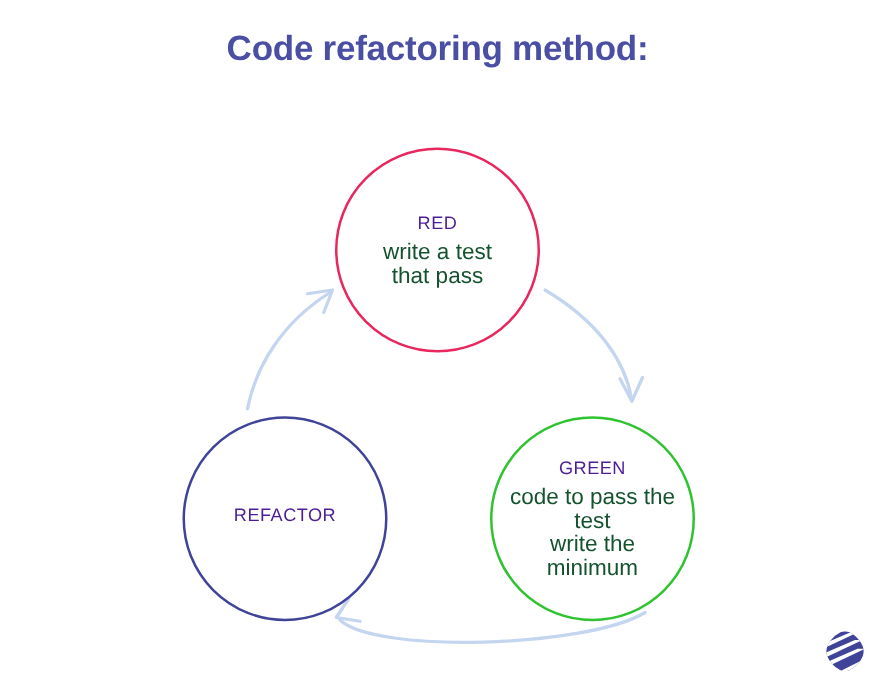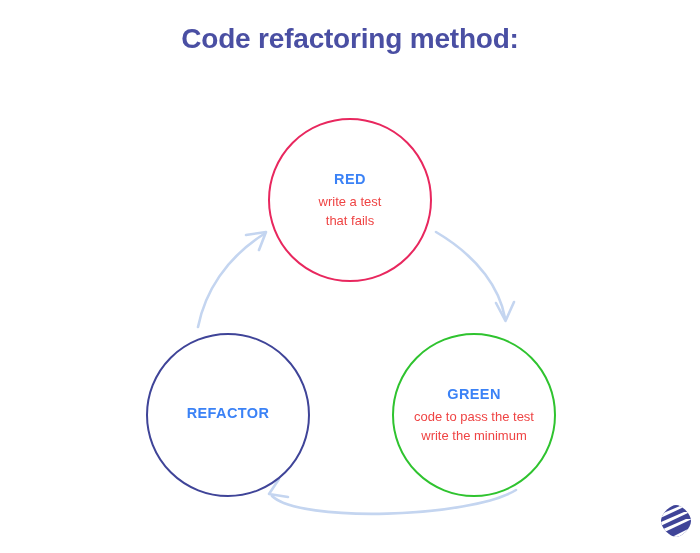--- a/index.html
+++ b/index.html
@@ -47,30 +47,30 @@
     border-width: 2px;
     box-sizing: border-box;
     background: transparent;
     display: flex;
     flex-direction: column;
     align-items: center;
     justify-content: center;
     text-align: center;
   }
   .stage-label {
-    font-weight: bold;
+    font-weight: normal;
     font-size: 14.5px;
     letter-spacing: 0.4px;
-    color: #3b82f6;
+    color: #4c1d95;
     margin-bottom: 5px;
   }
   .stage-desc {
-    font-size: 13px;
+    font-size: 18px;
     line-height: 19px;
-    color: #ef4444;
+    color: #14532d;
     padding: 0 10px;
   }
 
   #stage-red {
     left: 268px;
     top: 118px;
     width: 164px;
     height: 164px;
     border-color: #e8275e;
   }
@@ -132,21 +132,21 @@
     <g>
       <path d="M 198 327 C 205 292 226 258 264 234" fill="none" stroke="#c4d5f0" stroke-width="2.6" stroke-linecap="round"></path>
       <path d="M 246 235 L 266 232 L 259 250" fill="none" stroke="#c4d5f0" stroke-width="2.6" stroke-linecap="round" stroke-linejoin="round"></path>
     </g>
   </svg>
 
   <div class="stage" id="stage-red">
     <div class="stage-label">RED</div>
     <div class="stage-desc">
       <div>write a test</div>
-      <div>that fails</div>
+      <div>that pass</div>
     </div>
   </div>
 
   <div class="stage" id="stage-green">
     <div class="stage-label">GREEN</div>
     <div class="stage-desc">
       <div>code to pass the test</div>
       <div>write the minimum</div>
     </div>
   </div>

